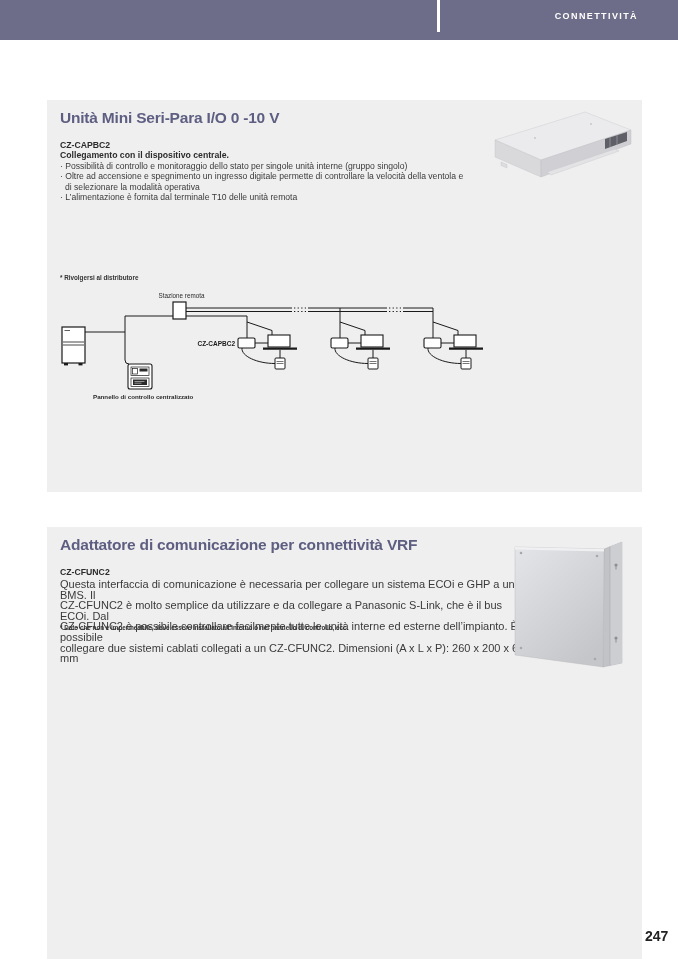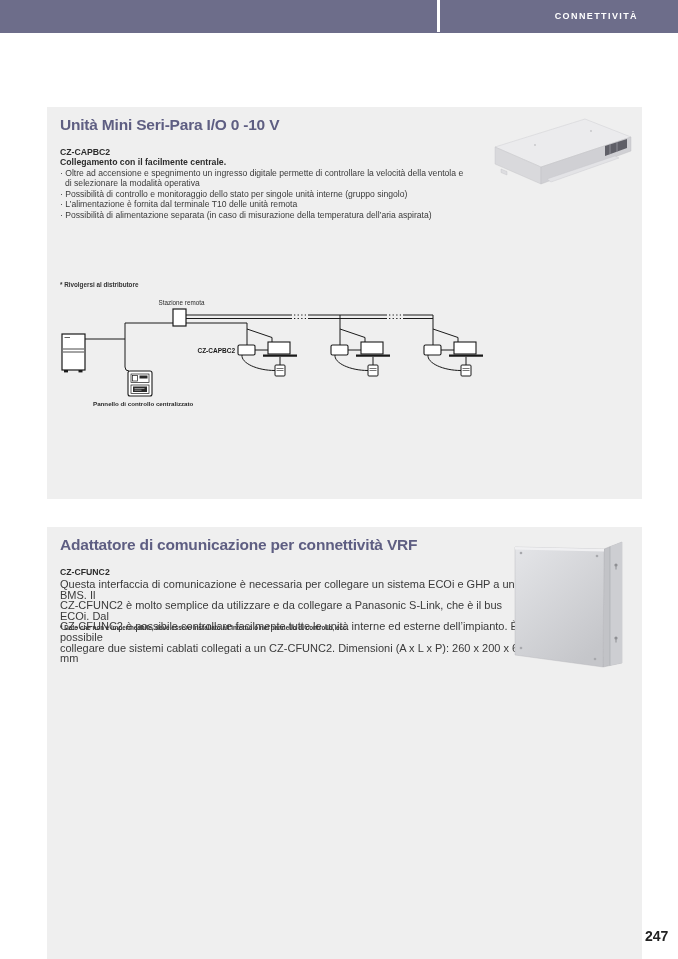--- a/index.html
+++ b/index.html
@@ -1,27 +1,27 @@
 <!DOCTYPE html>
 <html><head>
 <meta charset="utf-8">
 <style>
   html,body{margin:0;padding:0;background:#fff;}
   .page{position:relative;width:678px;height:959px;background:#ffffff;overflow:hidden;
         font-family:"Liberation Sans",sans-serif;outline:1px solid #dcdcdc;}
 
   
-  .topbar{position:absolute;left:0;top:0;width:678px;height:33px;background:#6d6d8a;}
+  .topbar{position:absolute;left:0;top:0;width:678px;height:40px;background:#6d6d8a;}
   .topbar-divider{position:absolute;left:437px;top:0;width:3px;height:32px;background:#ffffff;}
   .topbar-label{position:absolute;right:40px;top:0;height:32px;line-height:33px;color:#ffffff;
                 font-size:9px;font-weight:bold;letter-spacing:1.4px;}
 
   
   .block{position:absolute;left:47px;width:595px;background:#efefef;}
-  #block1{top:100px;height:392px;margin-top:7px;}
+  #block1{top:100px;height:392px;}
   #block2{top:527px;height:464px;}
 
   .sec-title{position:absolute;left:13px;top:9px;font-size:15.5px;font-weight:bold;
              color:#5e5e82;letter-spacing:-0.2px;white-space:nowrap;}
   .model{position:absolute;left:13px;top:40px;font-size:8.7px;font-weight:bold;color:#2b2b2b;}
   .subtitle{position:absolute;left:13px;top:50px;font-size:8.7px;font-weight:bold;color:#2b2b2b;}
 
   .bullets{position:absolute;left:13px;top:61px;width:545px;font-size:8.6px;line-height:10.4px;
            color:#3a3a3a;}
   .bullet{white-space:pre-line;padding-left:5px;text-indent:-5px;}
@@ -47,27 +47,26 @@
 <div class="page">
 
   <div class="topbar">
     <div class="topbar-divider"></div>
     <div class="topbar-label">CONNETTIVITÀ</div>
   </div>
 
   <div class="block" id="block1">
     <div class="sec-title">Unità Mini Seri-Para I/O 0 -10 V</div>
     <div class="model">CZ-CAPBC2</div>
-    <div class="subtitle">Collegamento con il facilmente centrale.</div>
+    <div class="subtitle">Collegamento con il dispositivo centrale.</div>
     <div class="bullets">
+        <div class="bullet">· Possibilità di controllo e monitoraggio dello stato per singole unità interne (gruppo singolo)</div>
         <div class="bullet">· Oltre ad accensione e spegnimento un ingresso digitale permette di controllare la velocità della ventola e
 di selezionare la modalità operativa</div>
-        <div class="bullet">· Possibilità di controllo e monitoraggio dello stato per singole unità interne (gruppo singolo)</div>
         <div class="bullet">· L’alimentazione è fornita dal terminale T10 delle unità remota</div>
-        <div class="bullet">· Possibilità di alimentazione separata (in caso di misurazione della temperatura dell’aria aspirata)</div>
       </div>
     <div class="footnote" id="fn1">* Rivolgersi al distributore</div>
 
     <svg class="product1" viewBox="0 0 140 72">
       <polygon points="2,32 92,4 138,22 48,52" fill="#ebebed" stroke="#cfcfd3" stroke-width="0.5"></polygon>
       <polygon points="2,32 48,52 48,69 2,49" fill="#d9d9dc" stroke="#c2c2c6" stroke-width="0.4"></polygon>
       <polygon points="48,52 138,22 138,36 48,69" fill="#d0d0d4" stroke="#bdbdc1" stroke-width="0.4"></polygon>
       <polygon points="112,31 134,24 134,33 112,41" fill="#5f5f67"></polygon>
       <line x1="117" y1="29" x2="117" y2="39" stroke="#9a9aa2" stroke-width="0.8"></line>
       <line x1="124" y1="27" x2="124" y2="37" stroke="#9a9aa2" stroke-width="0.8"></line>

